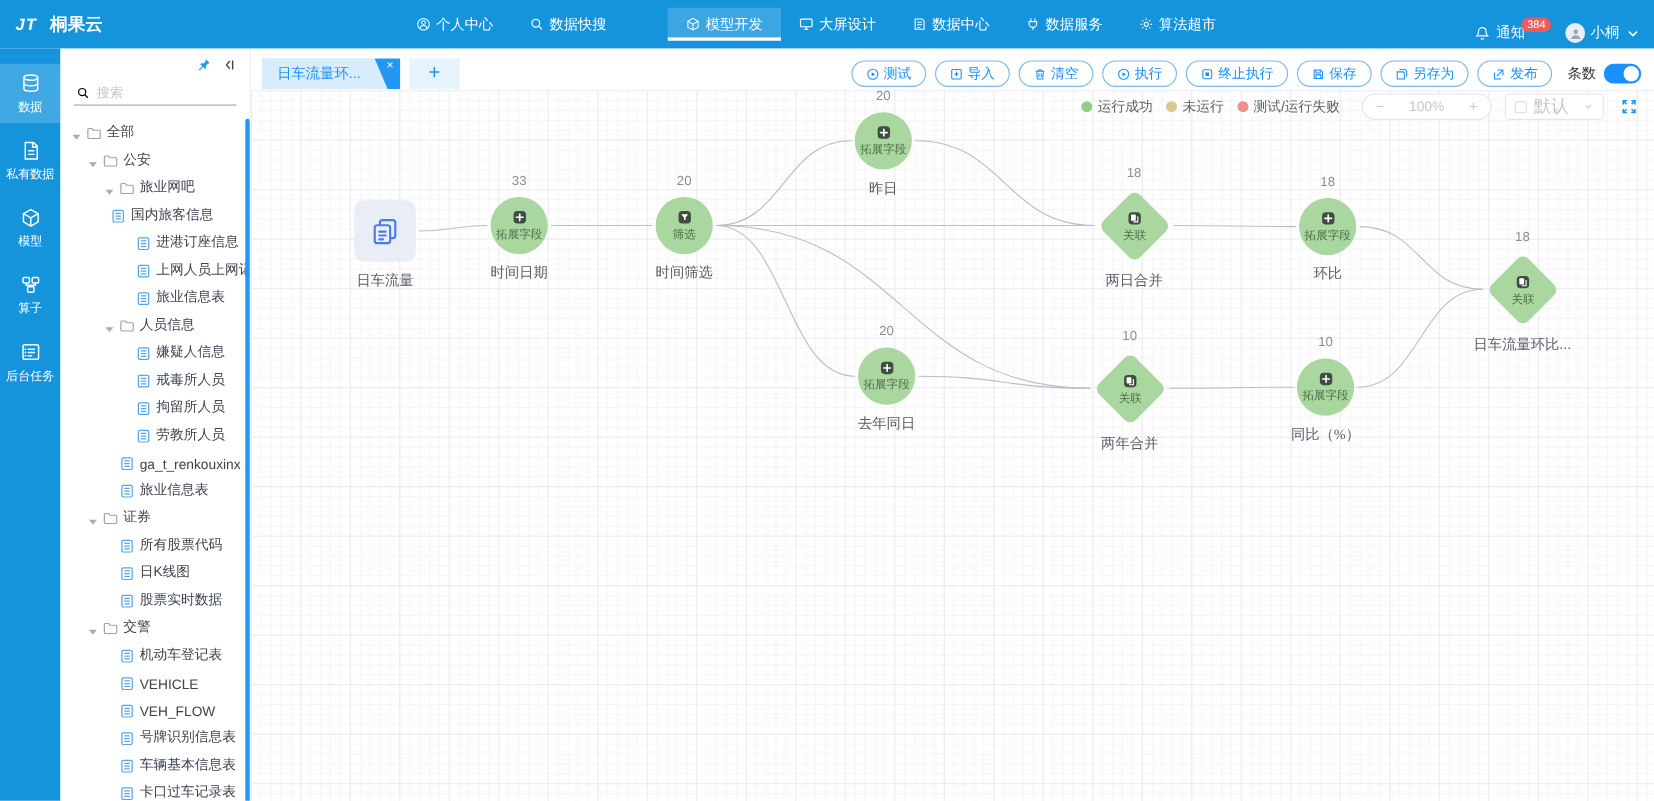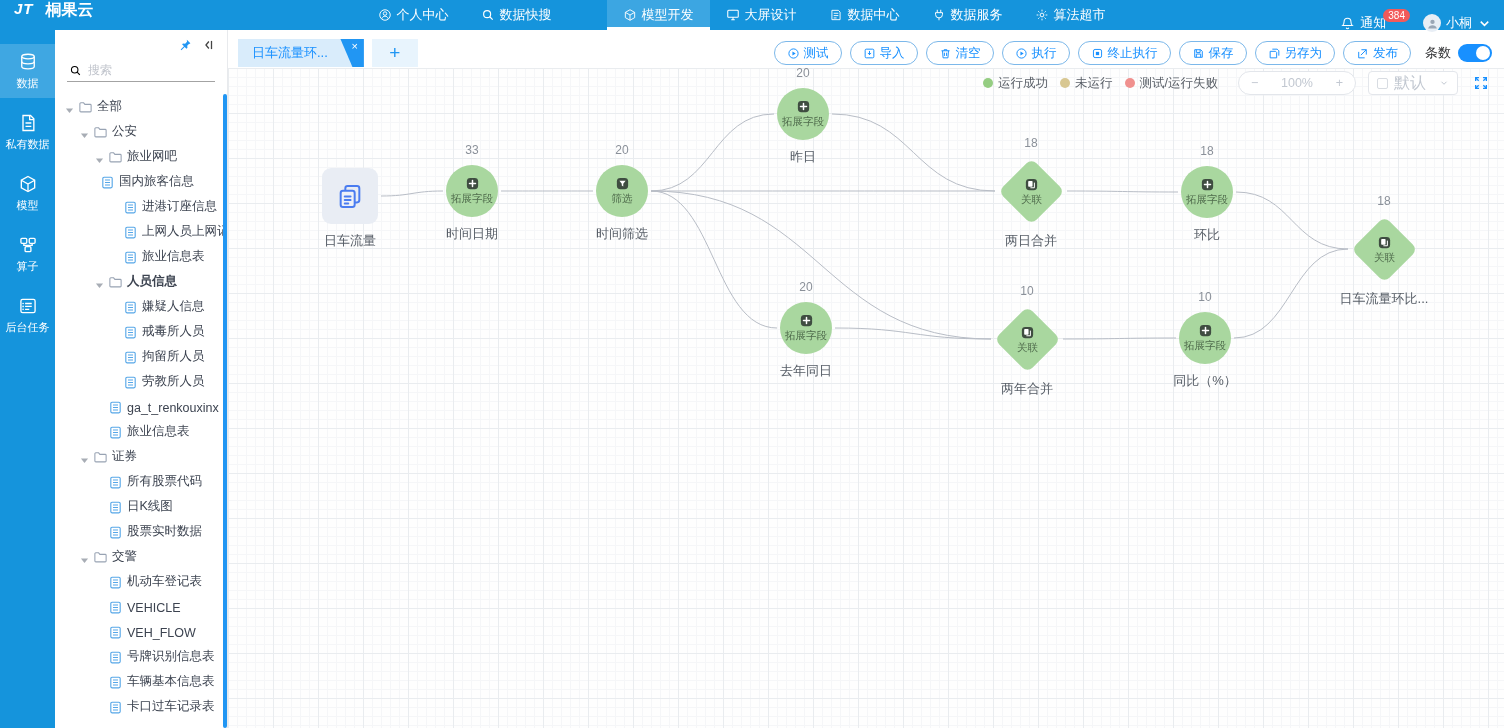--- a/index.html
+++ b/index.html
@@ -2,21 +2,21 @@
 <html><head>
 <meta charset="utf-8">
 <style>
   * { margin:0; padding:0; box-sizing:border-box; }
   html,body { width:1504px; height:728px; overflow:hidden; background:#fff;
     font-family:"Liberation Sans","DejaVu Sans",sans-serif; }
 
   .icon svg { display:block; }
 
   
-  .navbar { height:30px; background:#1594dc; display:flex; 
+  .navbar { height:44px; background:#1594dc; display:flex; align-items:center;
     color:#fff; padding:0 12px 0 14px; position:relative; z-index:6; }
   .logo { font-weight:bold; font-style:italic; font-size:15px; letter-spacing:1px; margin-right:12px; }
   .brand-name { font-size:16px; font-weight:bold; }
   .nav-menu { display:flex; margin-left:268px; height:30px; }
   .nav-item { display:flex; align-items:center; gap:5px; padding:0 16px; font-size:13px;
     cursor:pointer; position:relative; white-space:nowrap; }
   .nav-item .icon svg { width:14px; height:14px; }
   .nav-item.active { background:rgba(255,255,255,.17);margin-left:39px; }
   .nav-item.active::after { content:""; position:absolute; left:0; right:0; bottom:0; height:3px; background:#fff; }
   .nav-right { margin-left:auto; display:flex; align-items:center; gap:5px; font-size:13px;margin-top:16px; }
@@ -368,21 +368,21 @@
         <div class="tree-row" style="padding-left: 55px;">
           <span class="spacer"></span>
           <span class="icon tree-ico">
             <svg viewBox="0 0 24 24" fill="none" stroke="#55a6e8" stroke-width="1.8">
               <rect x="4.5" y="3.5" width="15" height="17" rx="2"></rect>
               <path d="M8 8h8M8 12h8M8 16h8"></path>
             </svg>
           </span>
           <span>旅业信息表</span>
         </div>
-        <div class="tree-row" style="padding-left: 40px; font-weight: bold;">
+        <div class="tree-row" style="padding-left: 40px;">
           <span class="icon caret">
             <svg viewBox="0 0 10 10" fill="#a8adb5">
               <path d="M1 2.8h8L5 7.8z"></path>
             </svg>
           </span>
           <span class="icon tree-ico">
             <svg viewBox="0 0 24 24" fill="none" stroke="#98a3b3" stroke-width="1.7">
               <path d="M3 6a1.5 1.5 0 0 1 1.5-1.5H9l2 2.5h8.5A1.5 1.5 0 0 1 21 8.5v9a1.5 1.5 0 0 1-1.5 1.5h-15A1.5 1.5 0 0 1 3 17.5z"></path>
             </svg>
           </span>
@@ -823,21 +823,21 @@
           <div class="count" style="top: -48px;">10</div>
           <div class="shape circle">
             <span class="icon op-ico">
               <svg viewBox="0 0 24 24">
                 <rect x="3" y="3" width="18" height="18" rx="5.5" fill="#3f4d41"></rect>
                 <path d="M12 7.2v9.6M7.2 12h9.6" stroke="#fff" stroke-width="2.4" stroke-linecap="round"></path>
               </svg>
             </span>
             <div class="op-label">拓展字段</div>
           </div>
-          <div class="nlabel" style="top: 34px;">同比（%）</div>
+          <div class="nlabel" style="top: 34px; font-family: Liberation Serif, serif;">同比（%）</div>
         </div>
         <div class="node" style="left: 1156px; top: 181px;">
           <div class="count" style="top: -55px;">18</div>
           <div class="shape diamond">
             <div class="d-inner">
               <span class="icon op-ico">
                 <svg viewBox="0 0 24 24">
                   <rect x="3" y="3" width="18" height="18" rx="5.5" fill="#3f4d41"></rect>
                   <rect x="6.7" y="6.5" width="7" height="9" rx="1.2" fill="#fff"></rect>
                   <path d="M16.6 9v8.2h-6.4" stroke="#fff" stroke-width="1.6" fill="none"></path>

